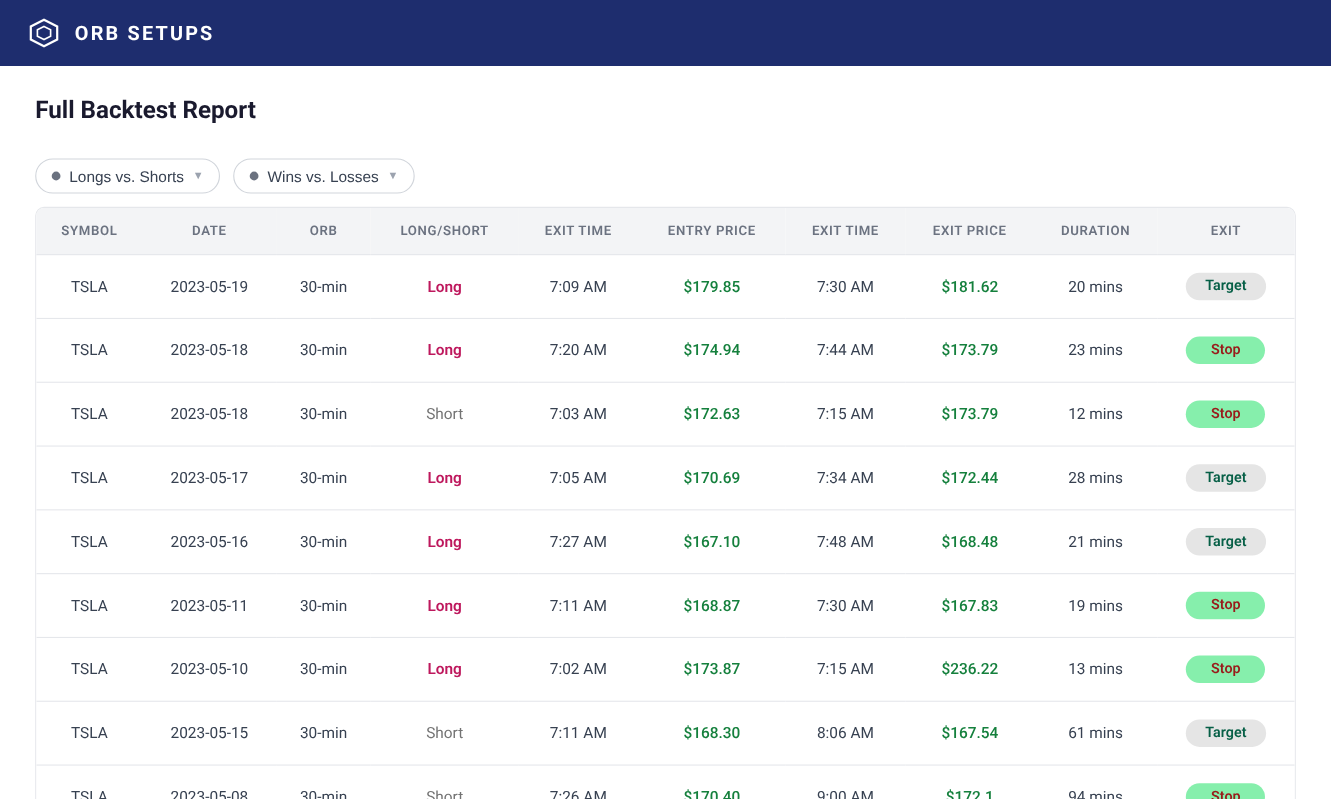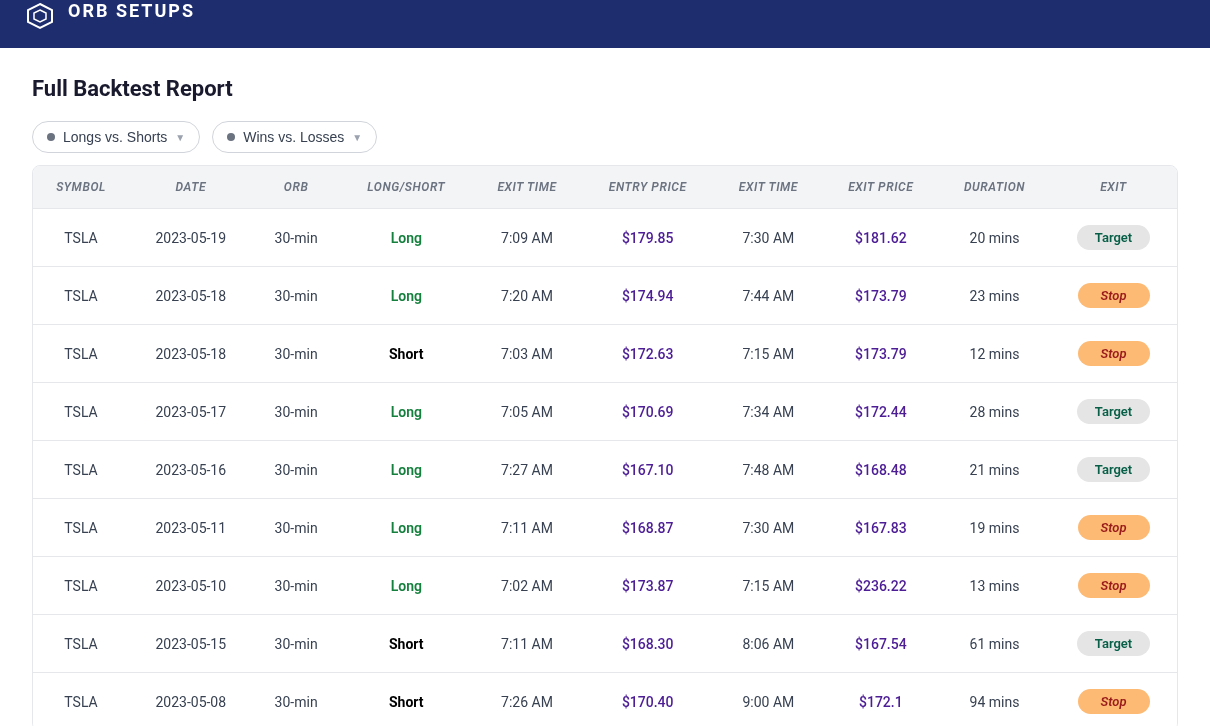--- a/index.html
+++ b/index.html
@@ -1,23 +1,23 @@
 <!DOCTYPE html>
 <html><head>
   <meta charset="utf-8">
   <style>
     * { box-sizing: border-box; margin: 0; padding: 0; }
     body { font-family: -apple-system, BlinkMacSystemFont, 'Segoe UI', Roboto, sans-serif; background: #f8f9fa; }
 
     .header {
       background: #1e2d6e;
       padding: 0 24px;
-      height: 48px;
+      height: 60px;
       display: flex;
-      align-items: flex-start;
+      align-items: center;
       gap: 12px;
     }
     .logo-icon {
       width: 32px;
       height: 32px;
     }
     .header-title {
       color: white;
       font-size: 18px;
       font-weight: 700;
@@ -27,21 +27,21 @@
     .main-content {
       padding: 28px 32px;
       background: white;
       min-height: calc(100vh - 56px);
     }
 
     .page-title {
       font-size: 22px;
       font-weight: 700;
       color: #1a1a2e;
-      margin-bottom: 20px;
+      margin-bottom: 31px;
     }
 
     .filters {
       display: flex;
       gap: 12px;
       margin-bottom: 12px;
     }
 
     .filter-btn {
       display: flex;
@@ -72,21 +72,20 @@
       overflow: hidden;
     }
 
     table {
       width: 100%;
       border-collapse: collapse;
     }
 
     thead tr {
       background: #f3f4f6;
-      font-style: italic;
     }
 
     thead th {
       padding: 14px 12px;
       font-size: 12px;
       font-weight: 600;
       color: #6b7280;
       letter-spacing: 0.05em;
       text-align: center;
       border-bottom: 1px solid #e5e7eb;
@@ -117,28 +116,27 @@
       min-width: 72px;
       text-align: center;
     }
 
     .badge-target {
       background: #e5e5e5;
       color: #065f46;
     }
 
     .badge-stop {
-      background: #fdba74;
+      background: #86efac;
       color: #991b1b;
-      font-style: italic;
-    }
-
-    .long-text { color: #15803d; font-weight: 600; }
-    .short-text { color: #000000; font-weight: 700; }
-    .price-text { color: #4c1d95; font-weight: 500; }
+    }
+
+    .long-text { color: #be185d; font-weight: 600; }
+    .short-text { color: #737373; font-weight: 400; }
+    .price-text { color: #15803d; font-weight: 500; }
   </style>
 </head>
 <body>
 
 <header class="header">
   <svg class="logo-icon" viewBox="0 0 32 32" fill="none" xmlns="http://www.w3.org/2000/svg">
     <rect width="32" height="32" rx="4" fill="none"></rect>
     <polygon points="16,4 28,10 28,22 16,28 4,22 4,10" stroke="white" stroke-width="2" fill="none"></polygon>
     <polygon points="16,10 22,13 22,19 16,22 10,19 10,13" stroke="white" stroke-width="1.5" fill="none"></polygon>
   </svg>

